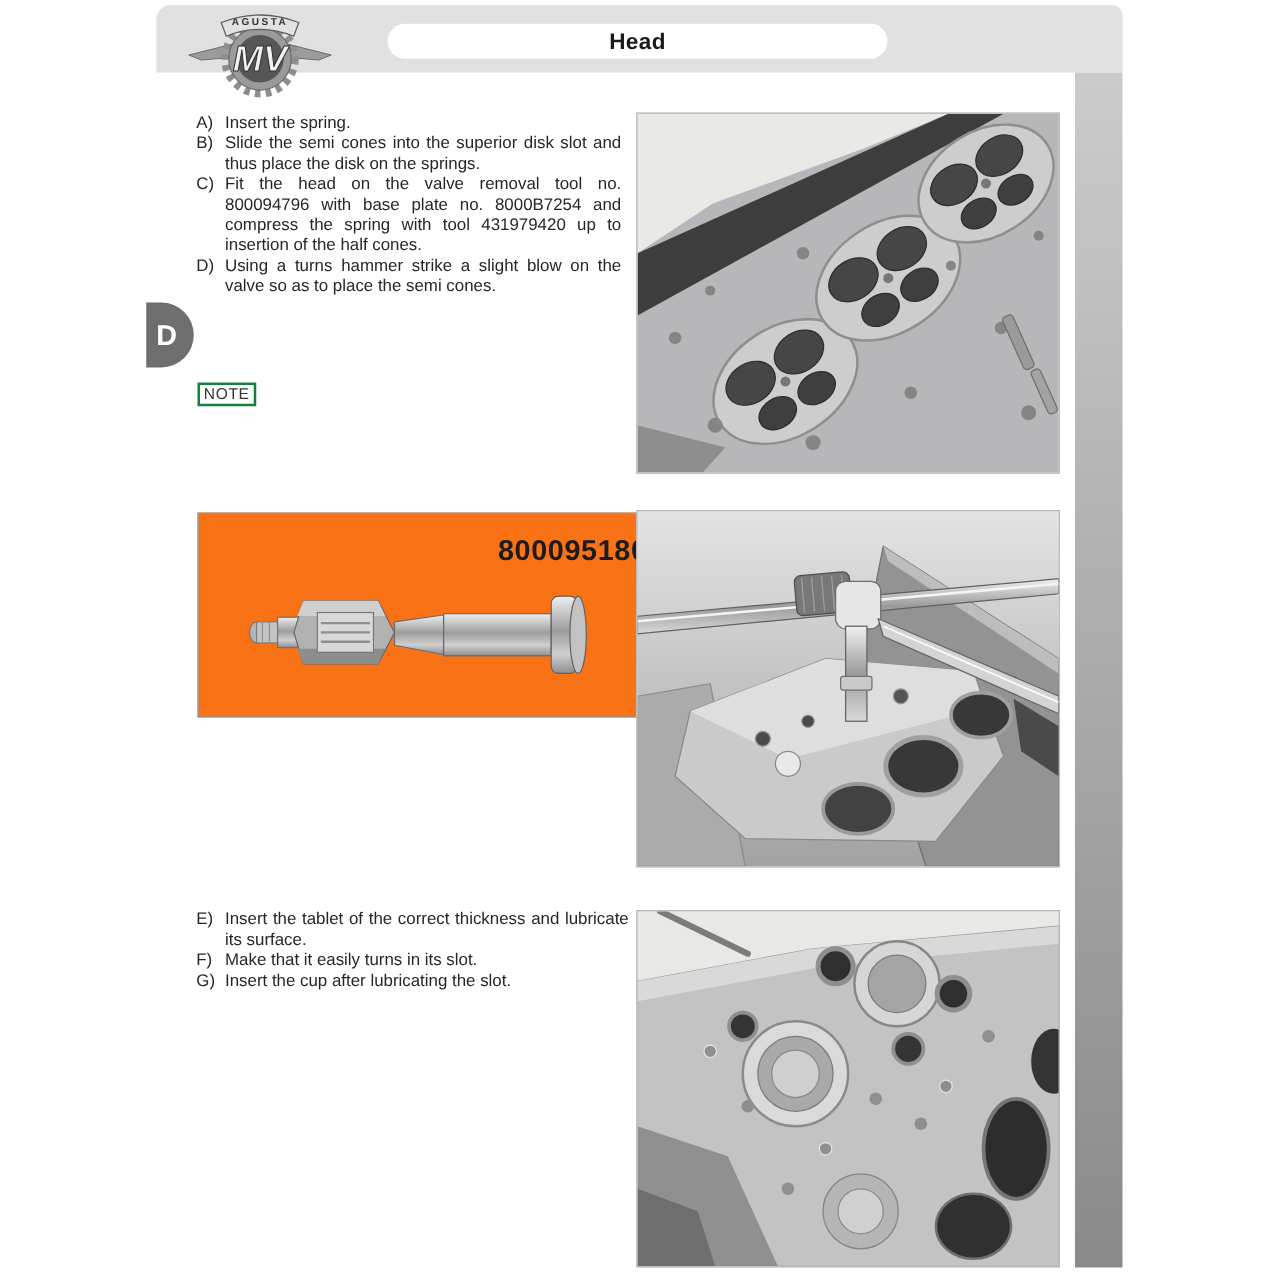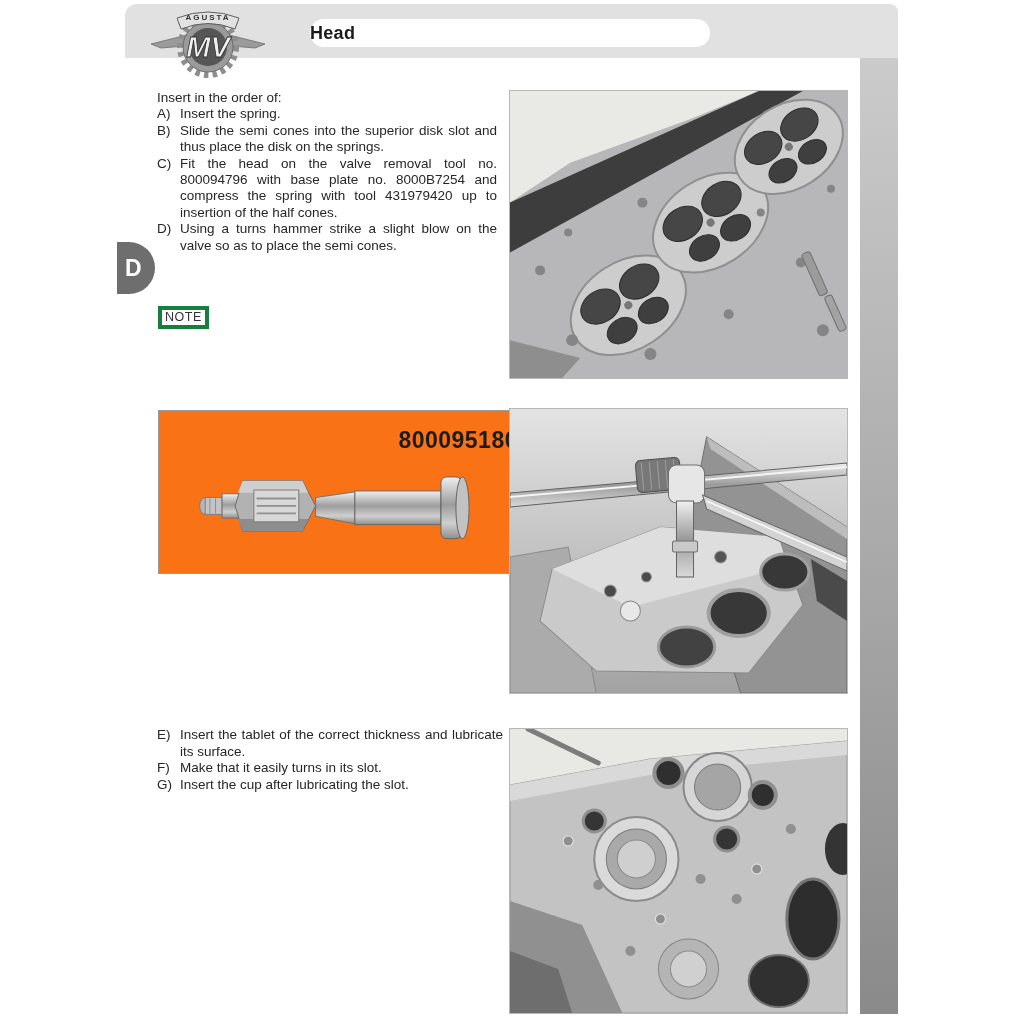--- a/index.html
+++ b/index.html
@@ -13,21 +13,21 @@
   .header-bar {
     position:absolute; left:125px; top:4px; width:773px; height:54px;
     background:#e1e1e1; border-radius:12px 8px 0 0;
   }
   .logo {
     position:absolute; left:149px; top:2px; width:118px; height:80px;
   }
   .title-pill {
     position:absolute; left:310px; top:19px; width:400px; height:28px;
     background:#ffffff; border-radius:14px;
-    display:flex; align-items:center; 
+    display:flex; align-items:center; justify-content:center;
     font-weight:bold; font-size:18px; color:#1a1a1a; letter-spacing:0.3px;
   }
 
   
   .right-band {
     position:absolute; left:860px; top:58px; width:38px; height:956px;
     background:linear-gradient(#cbcbcb, #8a8a8a);
   }
 
   
@@ -46,21 +46,21 @@
   .intro  { margin:0 0 16px 0; }
   .order  { margin:0; }
   .step   { display:flex; margin:0; }
   .step .lbl { flex:0 0 23px; }
   .step .txt { flex:1; text-align:justify; }
 
   
   .note-row { position:absolute; left:157px; top:300px; width:340px; }
   .note-tag {
     position:absolute; left:1px; top:6px;
-    border:4px solid #15803d; padding:0 3px 1px 3px;
+    border:2px solid #15803d; padding:0 3px 1px 3px;
     font-size:12.5px; color:#333; letter-spacing:0.5px; background:#fff;
   }
   .note-text {
     margin:0 0 0 55px; font-weight:bold; font-size:13.5px;
     line-height:18.6px; text-align:justify; color:#141414;
   }
 
   
   .tool-box {
     position:absolute; left:158px; top:410px; width:361px; height:164px;
@@ -111,21 +111,20 @@
     <span>Head</span>
   </div>
 
   <div class="right-band"></div>
 
   <div class="section-tab">
     <span>D</span>
   </div>
 
   <div class="text-col">
-    <p class="order">Insert in the order of:</p>
     <div class="step">
       <span class="lbl">A)</span>
       <span class="txt">Insert the spring.</span>
     </div>
     <div class="step">
       <span class="lbl">B)</span>
       <span class="txt">Slide the semi cones into the superior disk slot and thus place the disk on the springs.</span>
     </div>
     <div class="step">
       <span class="lbl">C)</span>

